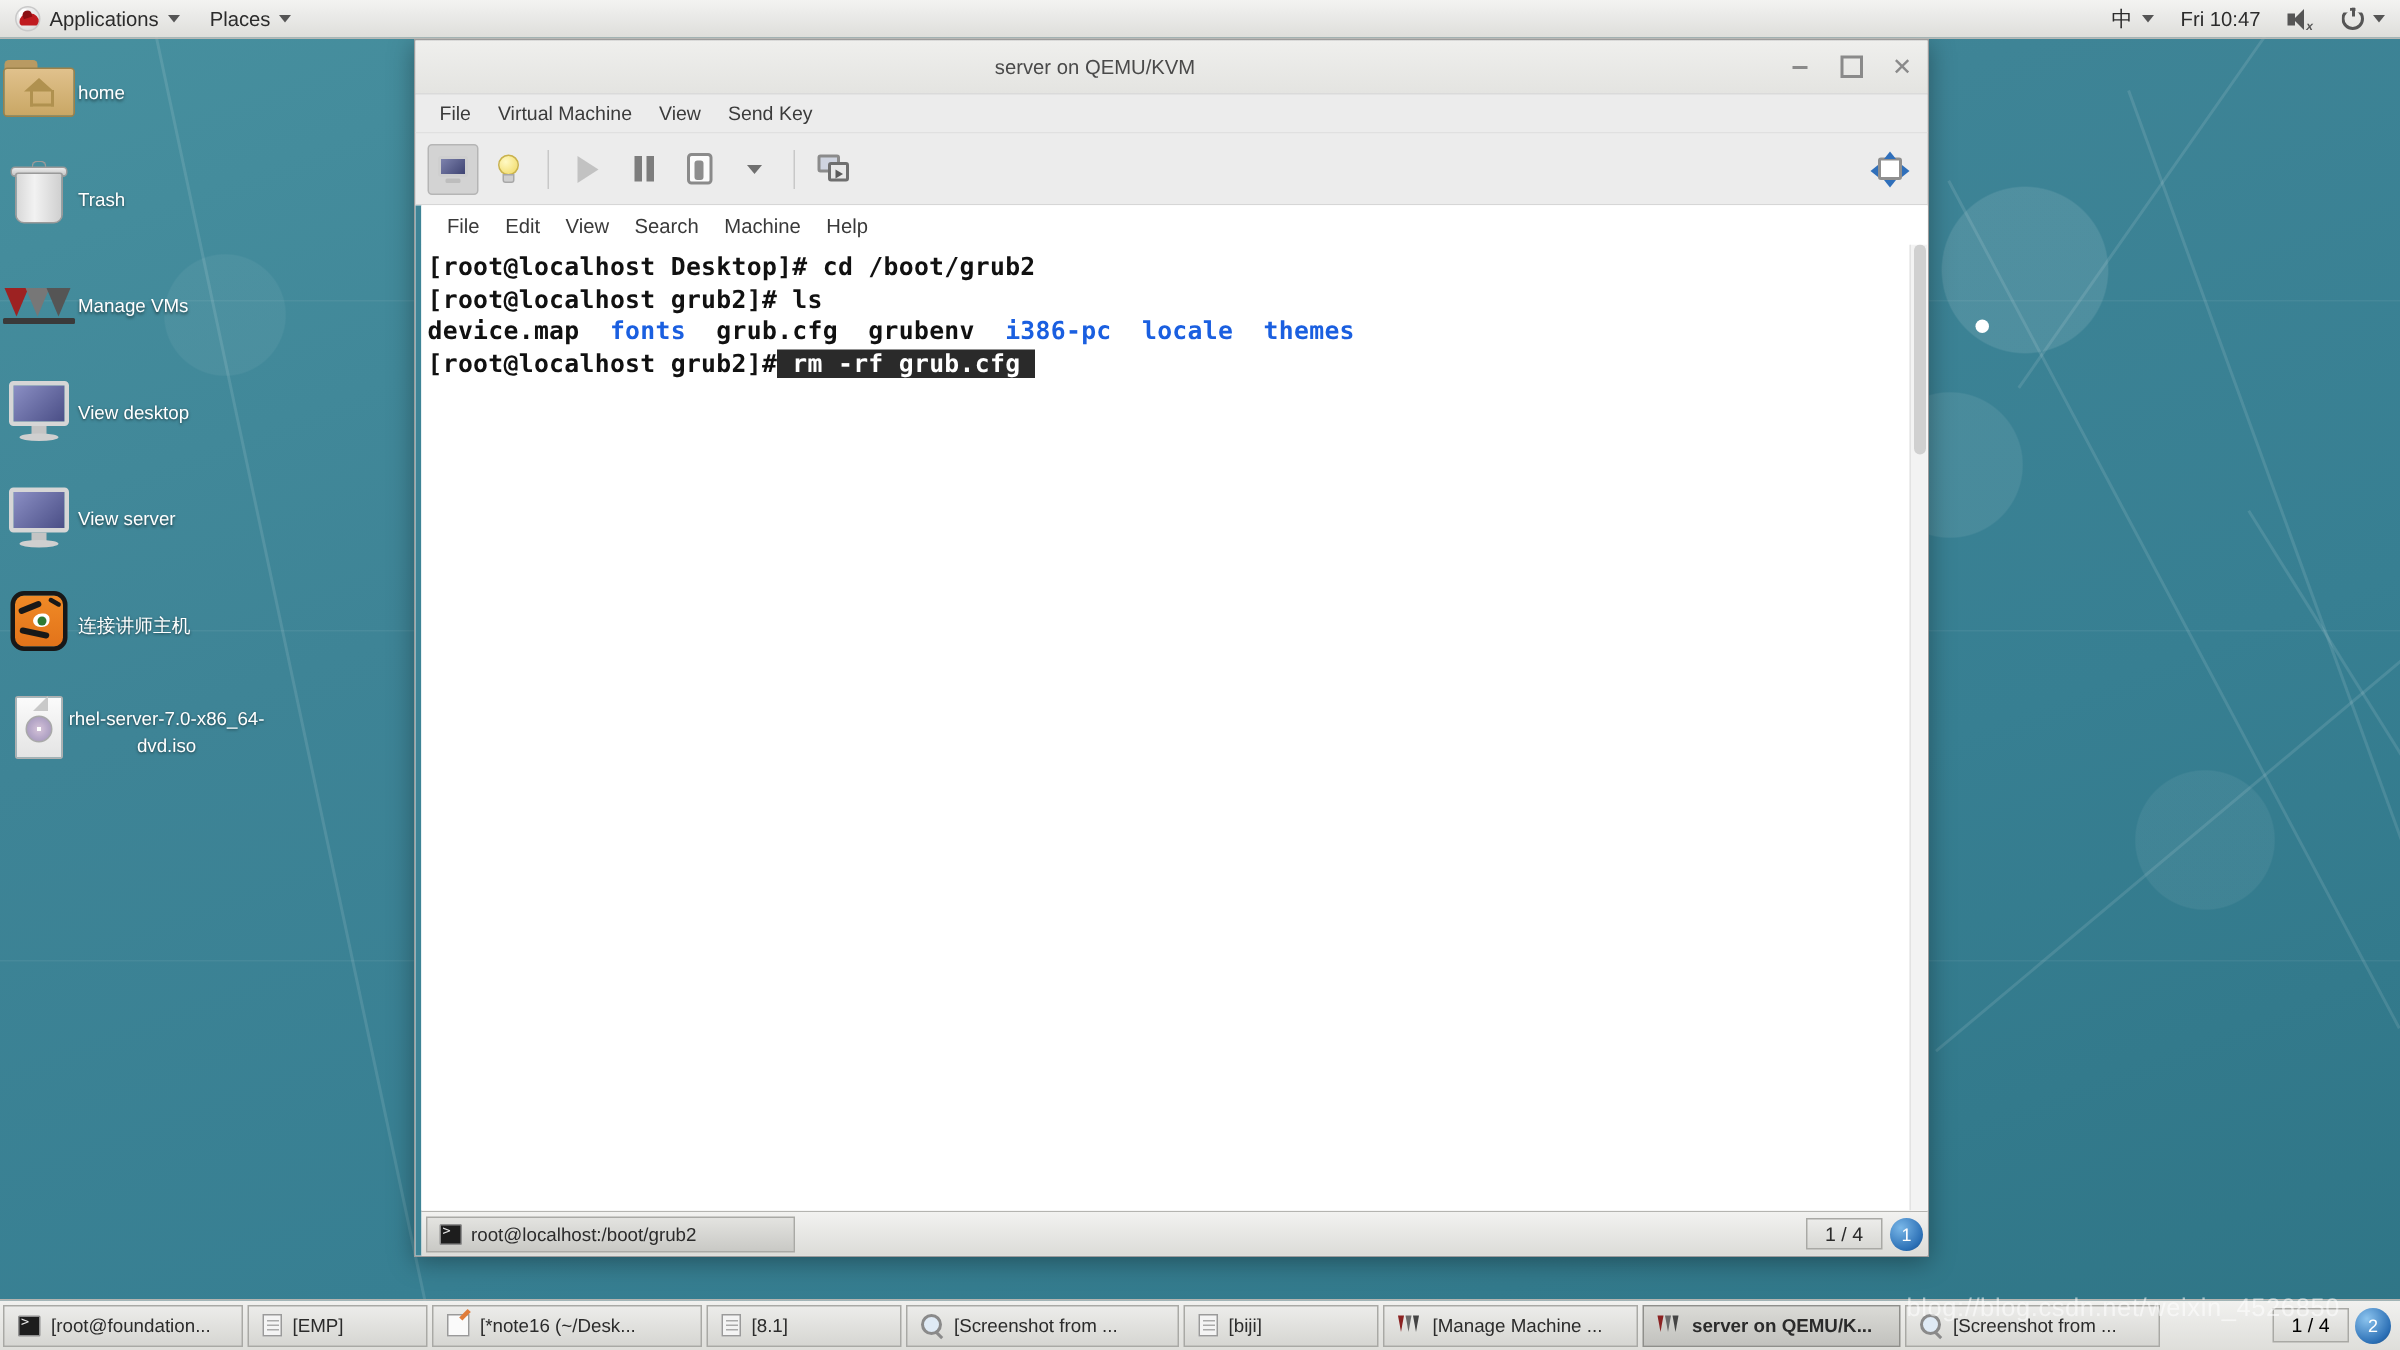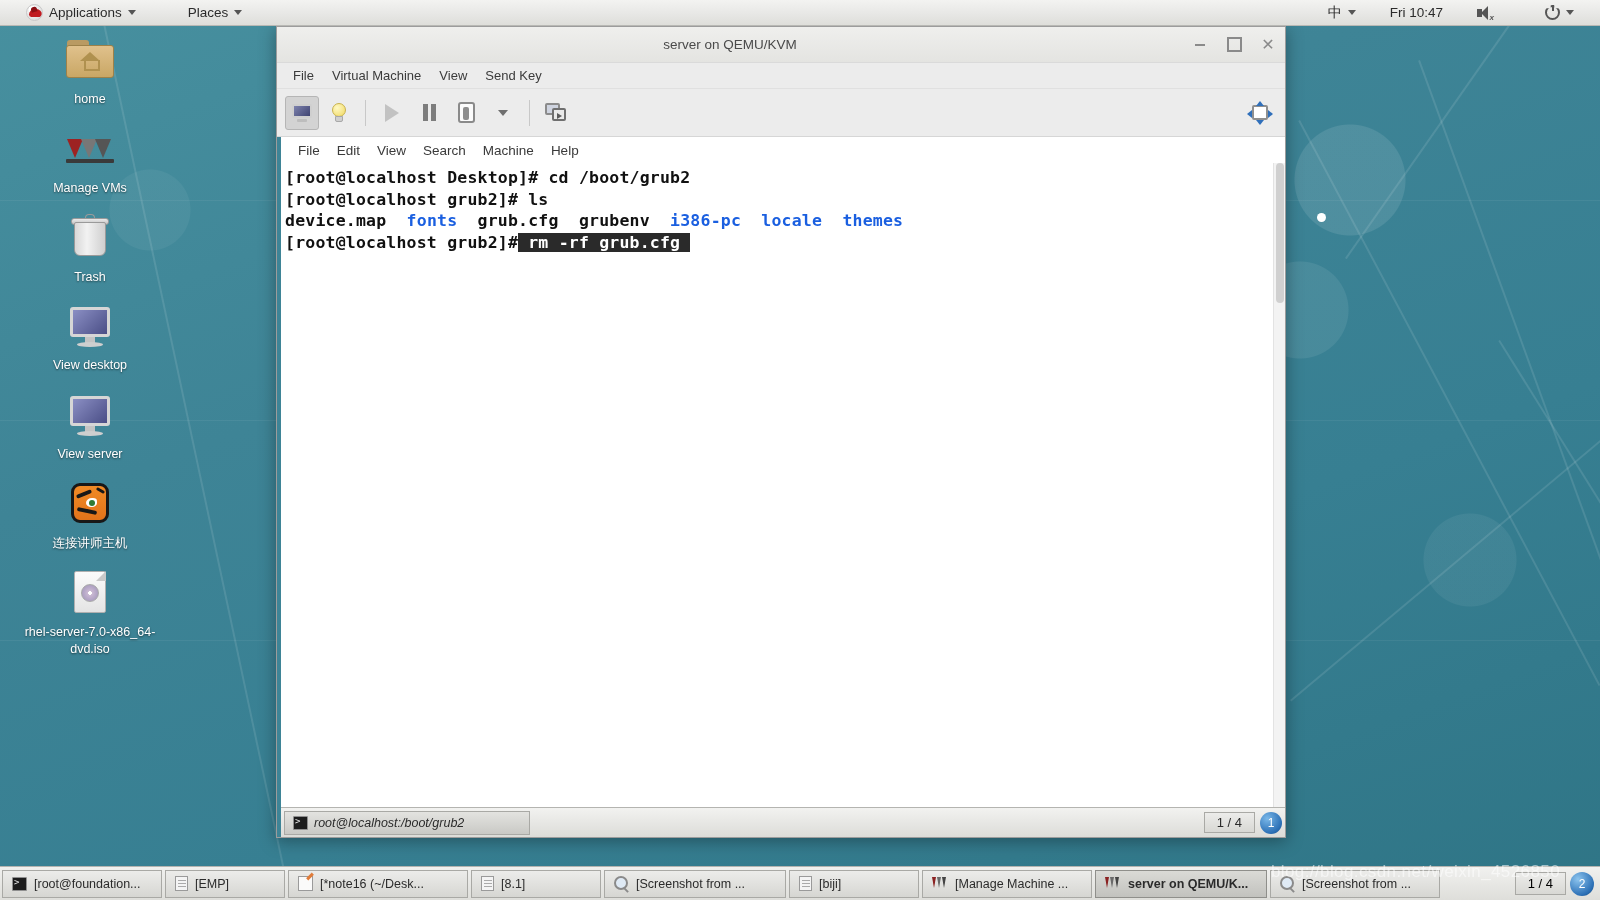--- a/index.html
+++ b/index.html
@@ -26,21 +26,21 @@
   #wallpaper .band{ position:absolute; left:0; width:1600px; height:1px; background:rgba(255,255,255,0.06); }
 
   
   #top-panel{
     position:absolute; left:0; top:0; width:1600px; height:26px;
     background:linear-gradient(to bottom,#f3f3f1 0%,#e8e8e6 52%,#dededa 100%);
     border-bottom:1px solid #b8b8b4;
     display:flex; align-items:center; z-index:40;
     font-size:13.5px; color:#2b2b2b;
   }
-  .tp-item{ display:flex; align-items:center; gap:6px; padding:0 26px; height:26px; }
+  .tp-item{ display:flex; align-items:center; gap:6px; padding:0 10px; height:26px; }
   .rh-logo{
     width:17px;height:17px;border-radius:50%;
     background:radial-gradient(circle at 35% 32%,#ffffff 0 26%,#f0f0f0 27%,#e6e6e6 60%,#cfcfcf 100%);
     position:relative; overflow:hidden; border:1px solid #c9c9c9;
   }
   .rh-logo:before{
     content:""; position:absolute; left:2px; top:4px; width:13px;height:8px;
     background:#c01b20; border-radius:7px 7px 3px 3px;
   }
   .rh-logo:after{
@@ -55,21 +55,21 @@
   .spk .cone{ position:absolute;left:0;top:3px;width:5px;height:8px;background:#555; }
   .spk .tri{ position:absolute;left:4px;top:0;width:0;height:0;
              border-top:7px solid transparent;border-bottom:7px solid transparent;border-right:7px solid #555; }
   .spk .xm{ position:absolute; right:-1px; bottom:-2px; font-size:8px; color:#555; font-weight:bold; }
   .pwr{ width:15px;height:15px;border:2px solid #555;border-radius:50%;position:relative;
         clip-path:polygon(0 22%,38% 22%,38% 0,62% 0,62% 22%,100% 22%,100% 100%,0 100%); }
   .pwr:after{ content:""; position:absolute; left:50%; top:-4px; margin-left:-1px; width:2px;height:8px;background:#555; }
 
   
   #desktop-icons{ position:absolute; left:0; top:34px; width:180px; z-index:5; }
-  .dicon{ width:180px; margin-bottom:14px; display:flex; flex-direction:column; align-items:center; cursor:pointer; }
+  .dicon{ width:180px; margin-bottom:14px; display:flex; align-items:center; cursor:pointer; }
   .dicon .glyph{ width:52px;height:52px; position:relative; margin-bottom:5px; }
   .dicon .lbl{
     color:#ffffff; font-size:12.5px; text-align:center; line-height:1.42;
     text-shadow:0 1px 2px rgba(0,0,0,0.55); max-width:140px; word-wrap:break-word;
   }
   
   .ic-folder{ }
   .ic-folder .tab{ position:absolute;left:3px;top:6px;width:22px;height:7px;background:#b99a62;border-radius:3px 3px 0 0;}
   .ic-folder .body{ position:absolute;left:2px;top:11px;width:48px;height:33px;
       background:linear-gradient(to bottom,#e0c18c,#c9a765); border:1px solid #9d8149; border-radius:3px;}
@@ -188,21 +188,21 @@
   #term-scroll .thumb{ position:absolute; left:2px; top:0; width:8px; height:140px;
     background:#d0d0d0; border-radius:4px; }
   
   #guest-taskbar{
     height:30px; background:linear-gradient(to bottom,#f2f2f0,#dcdcd8);
     border-top:1px solid #b4b4b0; display:flex; align-items:center; padding:0 3px; gap:4px;
   }
   .gt-item{
     height:24px; display:flex; align-items:center; gap:6px; padding:0 8px;
     background:linear-gradient(to bottom,#e3e3e0,#c9c9c5);
-    border:1px solid #a9a9a5; font-size:12.5px; color:#2b2b2b; min-width:246px;font-style:italic;
+    border:1px solid #a9a9a5; font-size:12.5px; color:#2b2b2b; min-width:246px;
   }
   .mini-term{ width:15px;height:14px;background:#1d1d1d;border:1px solid #8f8f8f;position:relative;border-radius:1px;}
   .mini-term:after{content:">";position:absolute;left:1px;top:-1px;color:#e8e8e8;font-size:9px;font-family:"DejaVu Sans Mono",monospace;}
   #gt-right{ margin-left:auto; display:flex; align-items:center; }
   .gt-pager{ padding:2px 12px; font-size:13px; background:linear-gradient(to bottom,#ececea,#d8d8d4);
      border:1px solid #a9a9a5; color:#2b2b2b; }
   .gt-ball{ width:22px;height:22px;border-radius:50%;margin-left:5px;
      background:radial-gradient(circle at 33% 30%,#79b7e8,#2b6fb5 70%,#14457c);
      color:#fff;font-size:12px;display:flex;align-items:center;justify-content:center;}
 
@@ -307,36 +307,36 @@
   <div class="dicon">
     <span class="glyph ic-folder">
       <i class="tab"></i>
         <i class="body"></i>
         <i class="house"></i>
     </span>
     <span class="lbl">home</span>
   </div>
 
   <div class="dicon">
+    <span class="glyph ic-trash">
+      <i class="hnd"></i>
+        <i class="lid"></i>
+        <i class="can"></i>
+    </span>
+    <span class="lbl">Trash</span>
+  </div>
+
+  <div class="dicon">
     <span class="glyph ic-vmm">
       <i class="v m1"></i>
         <i class="v m2"></i>
         <i class="v m3"></i>
         <i class="base"></i>
     </span>
     <span class="lbl">Manage VMs</span>
-  </div>
-
-  <div class="dicon">
-    <span class="glyph ic-trash">
-      <i class="hnd"></i>
-        <i class="lid"></i>
-        <i class="can"></i>
-    </span>
-    <span class="lbl">Trash</span>
   </div>
 
   <div class="dicon">
     <span class="glyph ic-mon">
       <i class="scr"></i>
         <i class="neck"></i>
         <i class="foot"></i>
     </span>
     <span class="lbl">View desktop</span>
   </div>

